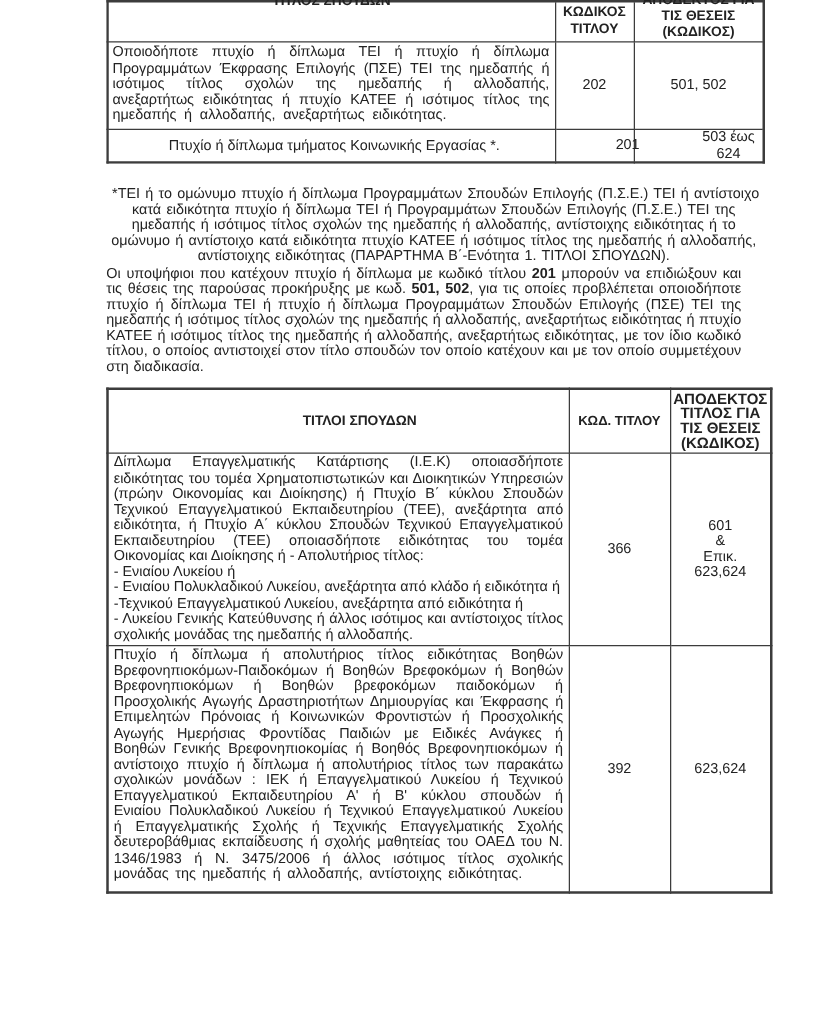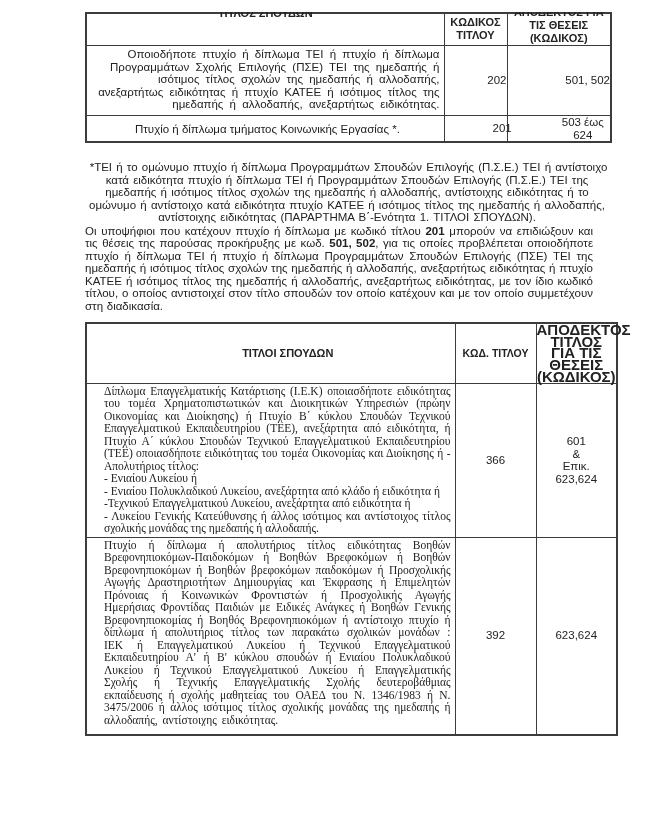--- a/index.html
+++ b/index.html
@@ -4,56 +4,56 @@
 <style>
   html, body { margin:0; padding:0; }
   body {
     width:668px; height:820px; overflow:hidden;
     background:#ffffff; color:#222;
     font-family:"Liberation Sans", sans-serif;
     font-size:11.5px; line-height:12.5px;
     -webkit-font-smoothing:antialiased;
   }
   .page { position:relative; width:668px; height:820px; }
-  .content { position:absolute; left:85px; top:0; width:540px;margin-top:12px; }
+  .content { position:absolute; left:85px; top:0; width:540px; }
 
   table { border-collapse:collapse; border-spacing:0; }
   table.doc-table { border:2px solid #3c3c3c; }
   table.doc-table td, table.doc-table th { border:1px solid #3c3c3c; padding:0; }
 
   
   .t1-wrap { overflow:hidden; }
   .t1 { width:525px; table-layout:fixed; }
   .t1 col.c1 { width:358px; } .t1 col.c2 { width:63px; } .t1 col.c3 { width:104px; }
   .t1 th { font-weight:bold; font-size:11px; line-height:13px; text-align:center; vertical-align:top; height:31px; overflow:visible; padding:0 2px; }
   .cut-a { margin-top:-7px; }
   .cut-b { margin-top:2px; }
   .cut-c { margin-top:-8px; }
   .t1 td.title-cell { vertical-align:top; padding:2px 4px 1px 3px; text-align:justify; word-spacing:3px; }
   .t1 td.title-cell .clamp { max-height:62px; overflow:hidden; }
-  .t1 tr.r1 td { height:66px;text-align:right; }
+  .t1 tr.r1 td { height:66px; }
   .t1 tr.r2 td { height:22px;padding-left:48px; }
   .t1 tr.r2 td.title-cell { vertical-align:middle; text-align:left; word-spacing:0; }
   td.code-cell, td.accepted-cell { text-align:center; vertical-align:middle; padding:0 2px; }
 
   
   .footnote { margin-top:18px; width:524px; text-align:center; text-indent:3px; word-spacing:1px; }
   .note-heading { margin-top:10px; font-weight:bold; font-size:11.5px; line-height:13px; }
   .note-para { margin-top:1px; width:508px; text-align:justify; word-spacing:0.5px; }
   .note-para .b { font-weight:bold; }
   .section-heading { margin-top:16px; font-weight:bold; font-size:11.5px; line-height:13px; letter-spacing:0.2px; }
 
   
   .t2 { margin-top:10px; width:531px; table-layout:fixed; }
   .t2 col.c1 { width:369px; } .t2 col.c2 { width:81px; } .t2 col.c3 { width:81px; }
   .t2 th { font-weight:bold; text-align:center; vertical-align:middle; height:50px; padding:0 3px; }
   .t2 th.th-title { font-size:11px; line-height:13px;padding-left:34px; }
   .t2 th.th-code  { font-size:10.5px; line-height:12px; white-space:nowrap; }
-  .t2 th.th-acc   { font-size:15px; line-height:11.7px; }
-  .t2 td.title-cell { vertical-align:top; padding:1px 4px 1px 17px; text-align:justify; white-space:pre-line;font-family:Liberation Serif, serif; }
+  .t2 th.th-acc   { font-size:12px; line-height:11.7px; }
+  .t2 td.title-cell { vertical-align:top; padding:1px 4px 1px 4px; text-align:justify; white-space:pre-line; }
   .t2 tr.r1 td { height:151px; }
   .t2 tr.r2 td { height:194px; }
   .t2 tr.r1 td.title-cell .clamp { max-height:149px; overflow:hidden; }
   .t2 tr.r2 td.title-cell { word-spacing:2px; }
   .t2 tr.r2 td.title-cell .clamp { max-height:191px; overflow:hidden; }
   .pre { white-space:pre-line; }
 </style>
 </head>
 <body>
 
@@ -74,21 +74,21 @@
               </th>
           <th>
                 <div class="cut-b">ΚΩΔΙΚΟΣ ΤΙΤΛΟΥ</div>
               </th>
           <th>
                 <div class="cut-c">ΑΠΟΔΕΚΤΟΣ ΓΙΑ ΤΙΣ ΘΕΣΕΙΣ (ΚΩΔΙΚΟΣ)</div>
               </th>
         </tr>
         <tr class="r1">
           <td class="title-cell">
-                <div class="clamp">Οποιοδήποτε πτυχίο ή δίπλωμα ΤΕΙ ή πτυχίο ή δίπλωμα Προγραμμάτων Σχολής Επιλογής (ΠΣΕ) ΤΕΙ της ημεδαπής ή ισότιμος τίτλος σχολών της ημεδαπής ή αλλοδαπής, ανεξαρτήτως ειδικότητας ή πτυχίο ΚΑΤΕΕ ή ισότιμος τίτλος της ημεδαπής ή αλλοδαπής, ανεξαρτήτως ειδικότητας.</div>
+                <div class="clamp">Οποιοδήποτε πτυχίο ή δίπλωμα ΤΕΙ ή πτυχίο ή δίπλωμα Προγραμμάτων Έκφρασης Επιλογής (ΠΣΕ) ΤΕΙ της ημεδαπής ή ισότιμος τίτλος σχολών της ημεδαπής ή αλλοδαπής, ανεξαρτήτως ειδικότητας ή πτυχίο ΚΑΤΕΕ ή ισότιμος τίτλος της ημεδαπής ή αλλοδαπής, ανεξαρτήτως ειδικότητας.</div>
               </td>
           <td class="code-cell">202</td>
           <td class="accepted-cell">501, 502</td>
         </tr>
         <tr class="r2">
           <td class="title-cell">Πτυχίο ή δίπλωμα τμήματος Κοινωνικής Εργασίας *.</td>
           <td class="code-cell">201</td>
           <td class="accepted-cell">503 έως 624</td>
         </tr>
       </tbody>

